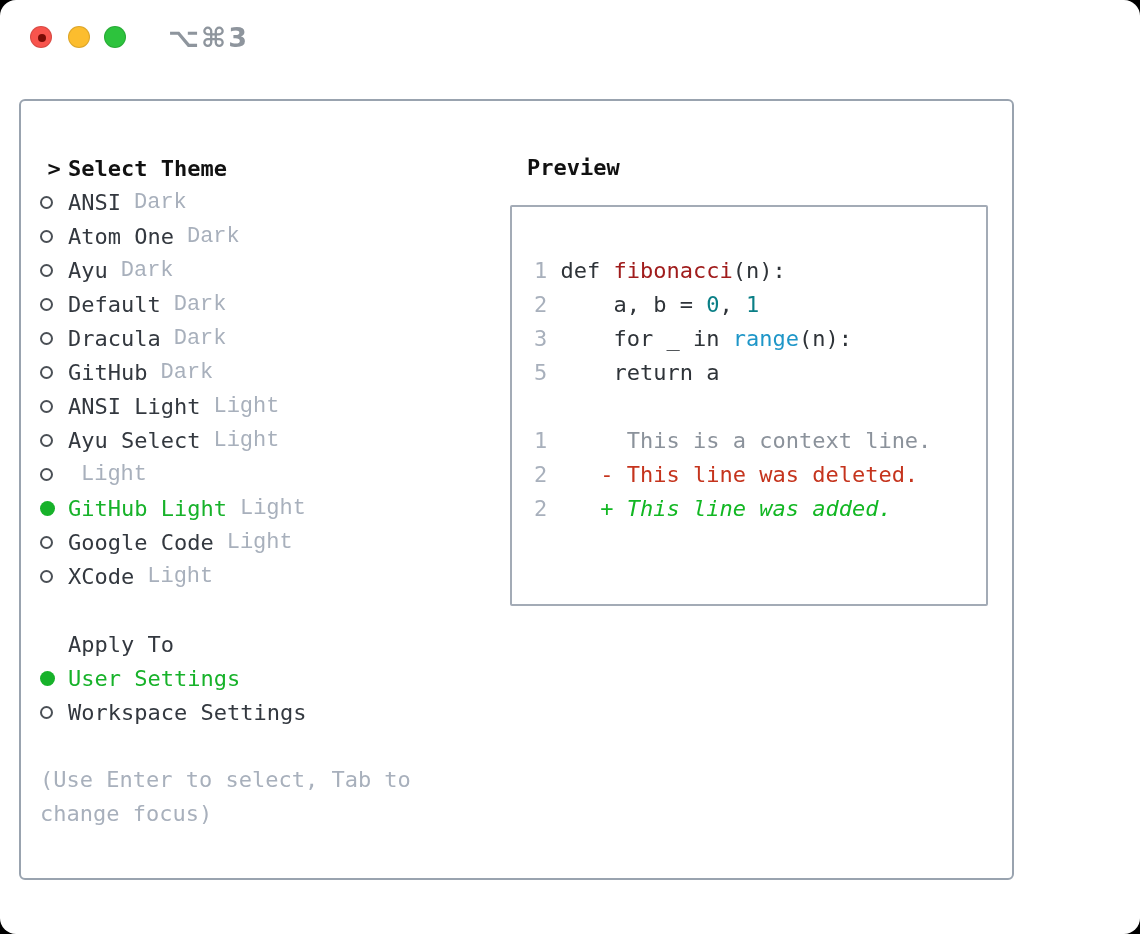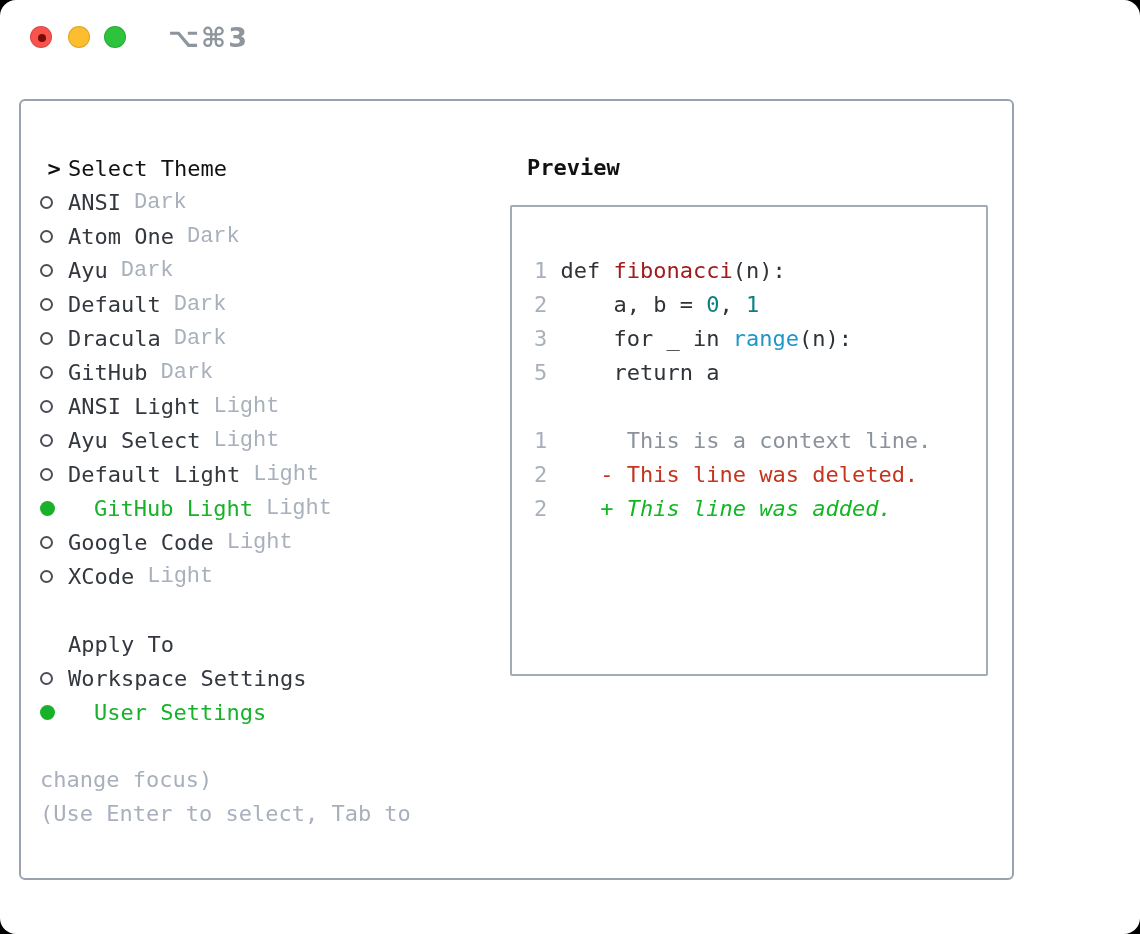--- a/index.html
+++ b/index.html
@@ -22,30 +22,30 @@
          border:2px solid var(--panel-border);border-radius:6px;background:#fff;}
 
   
   .menu{position:absolute;left:19px;top:50px;width:450px;font-size:22px;}
   .row{display:flex;align-items:center;height:34px;white-space:pre;}
   .row .marker{display:inline-flex;align-items:center;justify-content:center;width:28px;flex:0 0 28px;height:34px;}
   .arrow{font-weight:bold;color:#111;}
   .ring{width:13px;height:13px;border:2px solid #4b5056;border-radius:50%;box-sizing:border-box;margin-right:15px;align-self:center;margin-top:1px;}
   .dot{width:15px;height:15px;border-radius:50%;background:var(--accent-green);margin-right:13px;margin-top:1px;}
   .menu .label{color:var(--label-dark);}
-  .menu .label.bold{font-weight:normal;color:#111;}
-  .menu .label.selected{color:var(--accent-green);margin-left:26px;}
+  .menu .label.bold{font-weight:bold;color:#111;}
+  .menu .label.selected{color:var(--accent-green);}
   .menu .tag{color:var(--muted-gray);margin-left:13px;font-family:Liberation Mono, monospace;}
   .spacer{height:34px;}
   .hint{height:34px;line-height:34px;color:var(--muted-gray);white-space:pre;}
 
   
   .preview-title{position:absolute;left:481px;top:50px;height:34px;line-height:34px;
                  font-size:22px;font-weight:bold;color:#111;margin-left:25px;}
-  .preview-box{position:absolute;left:489px;top:104px;width:478px;height:471px;box-sizing:border-box;
+  .preview-box{position:absolute;left:489px;top:104px;width:478px;height:401px;box-sizing:border-box;
                border:2px solid #a3abb6;border-radius:2px;background:#fff;}
   .code{position:absolute;left:22px;top:47px;right:8px;}
   .code-line{height:34px;line-height:34px;font-size:22px;white-space:pre;}
   .tok-gutter{color:var(--gutter-gray);}
   .tok-plain{color:var(--code-plain);}
   .tok-fn{color:var(--function-red);}
   .tok-num{color:var(--number-teal);}
   .tok-builtin{color:var(--builtin-blue);}
   .tok-context{color:var(--context-gray);margin-top:32px;}
   .tok-del{color:var(--deleted-red);}
@@ -73,38 +73,38 @@
         </div>
         <div id="theme-items">
             <div class="row"><span class="marker"><span class="ring"></span></span><span class="label">ANSI</span><span class="tag">Dark</span></div>
             <div class="row"><span class="marker"><span class="ring"></span></span><span class="label">Atom One</span><span class="tag">Dark</span></div>
             <div class="row"><span class="marker"><span class="ring"></span></span><span class="label">Ayu</span><span class="tag">Dark</span></div>
             <div class="row"><span class="marker"><span class="ring"></span></span><span class="label">Default</span><span class="tag">Dark</span></div>
             <div class="row"><span class="marker"><span class="ring"></span></span><span class="label">Dracula</span><span class="tag">Dark</span></div>
             <div class="row"><span class="marker"><span class="ring"></span></span><span class="label">GitHub</span><span class="tag">Dark</span></div>
             <div class="row"><span class="marker"><span class="ring"></span></span><span class="label">ANSI Light</span><span class="tag">Light</span></div>
             <div class="row"><span class="marker"><span class="ring"></span></span><span class="label">Ayu Select</span><span class="tag">Light</span></div>
-            <div class="row"><span class="marker"><span class="ring"></span></span><span class="label">Default Light</span><span class="tag">Light</span></div>
+            <div class="row"><span class="marker"><span class="ring"></span></span><span class="tag">Light</span></div>
             <div class="row"><span class="marker"><span class="dot"></span></span><span class="label selected">GitHub Light</span><span class="tag">Light</span></div>
             <div class="row"><span class="marker"><span class="ring"></span></span><span class="label">Google Code</span><span class="tag">Light</span></div>
             <div class="row"><span class="marker"><span class="ring"></span></span><span class="label">XCode</span><span class="tag">Light</span></div>
           </div>
         <div class="spacer"></div>
         <div class="row">
           <span class="marker"></span>
           <span class="label">Apply To</span>
         </div>
         <div id="apply-options">
+            <div class="row"><span class="marker"><span class="dot"></span></span><span class="label selected">User Settings</span></div>
             <div class="row"><span class="marker"><span class="ring"></span></span><span class="label">Workspace Settings</span></div>
-            <div class="row"><span class="marker"><span class="dot"></span></span><span class="label selected">User Settings</span></div>
           </div>
         <div class="spacer"></div>
         <div id="hints">
+            <div class="hint">(Use Enter to select, Tab to</div>
             <div class="hint">change focus)</div>
-            <div class="hint">(Use Enter to select, Tab to</div>
           </div>
       </div>
 
       <div class="preview-title">Preview</div>
       <div class="preview-box">
         <div class="code" id="preview-code">
             <div class="code-line"><span class="tok-gutter">1 </span><span class="tok-plain">def </span><span class="tok-fn">fibonacci</span><span class="tok-plain">(n):</span></div>
             <div class="code-line"><span class="tok-gutter">2 </span><span class="tok-plain">    a, b = </span><span class="tok-num">0</span><span class="tok-plain">, </span><span class="tok-num">1</span></div>
             <div class="code-line"><span class="tok-gutter">3 </span><span class="tok-plain">    for _ in </span><span class="tok-builtin">range</span><span class="tok-plain">(n):</span></div>
             <div class="code-line"><span class="tok-gutter">5 </span><span class="tok-plain">    return a</span></div>

